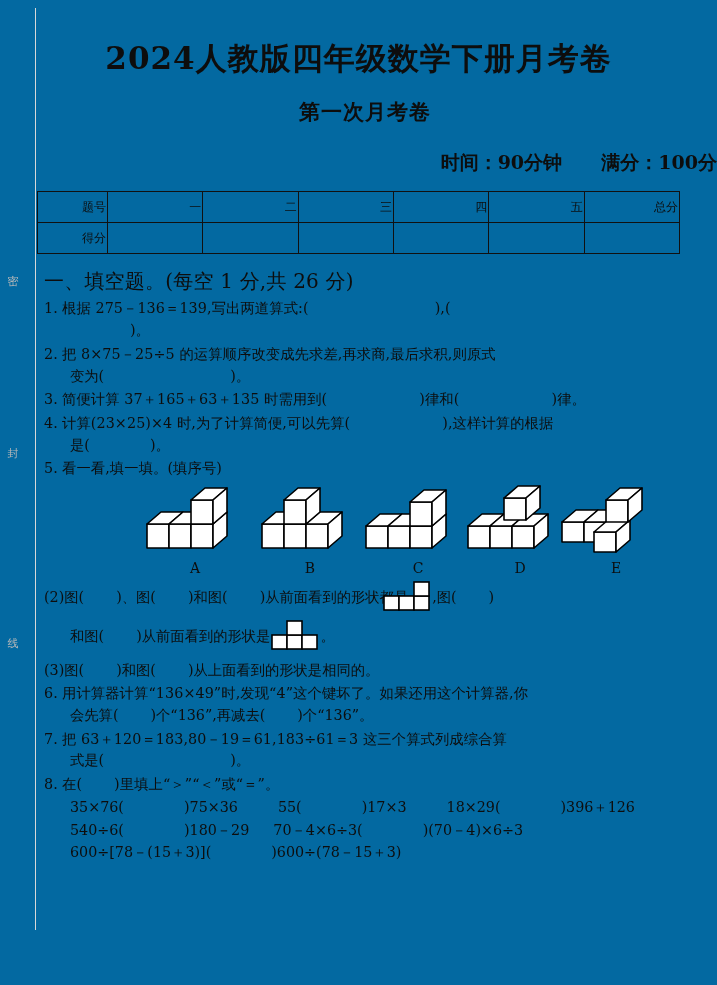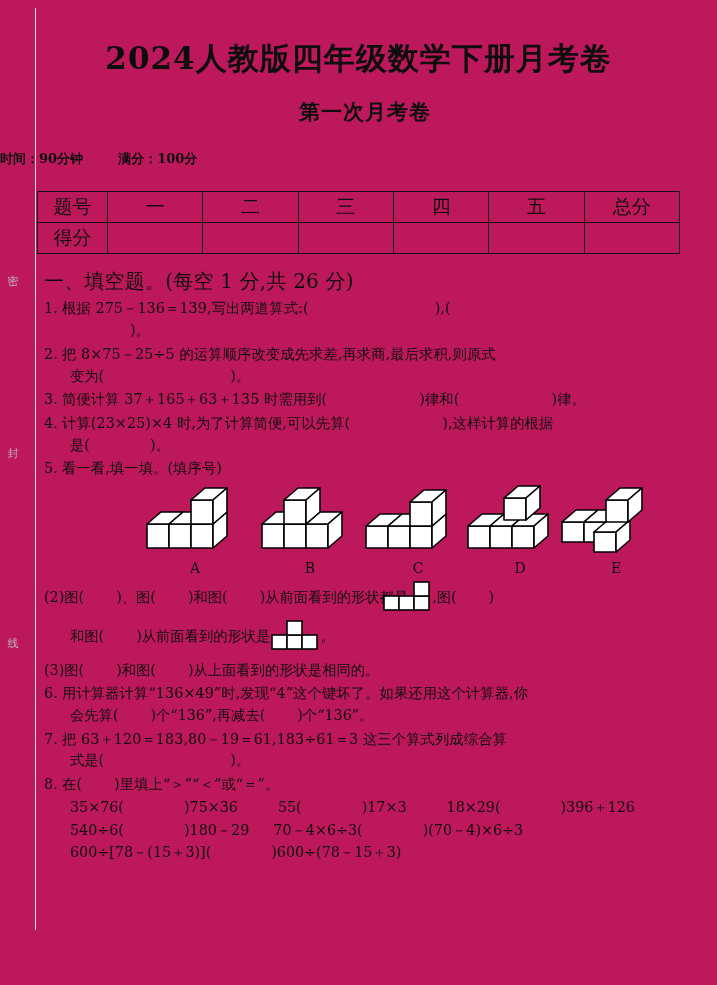--- a/index.html
+++ b/index.html
@@ -13,21 +13,21 @@
     position: relative;
     font-family: "DejaVu Serif", "Liberation Serif", serif;
     color: #0d0d0d;
     overflow: hidden;
   }
 
   
   .page {
     position: absolute;
     inset: 0;
-    background: #be185d;
+    background: #0369a1;
   }
   .margin-rule {
     position: absolute;
     left: 35px;
     top: 8px;
     width: 1px;
     height: 922px;
     background: #d8d8d8;
   }
   .seal-mark {
@@ -65,41 +65,41 @@
     text-align: center;
     font-size: 21px;
     font-weight: 700;
     letter-spacing: 1px;
   }
   .doc-meta {
     position: absolute;
     left: 0;
     right: 0;
     top: 150px;
-    text-align: left;
-    font-size: 13px;
+    text-align: right;
+    font-size: 19px;
     font-weight: 700;
   }
   .doc-meta .meta-gap { display: inline-block; width: 26px; }
 
   
   .score-table {
     position: absolute;
     left: 37px;
     top: 191px;
     width: 643px;
     border-collapse: collapse;
     table-layout: fixed;
   }
   .score-table td {
     border: 1px solid #111;
     height: 28px;
-    text-align: center;
+    text-align: right;
     vertical-align: middle;
-    font-size: 19px;
+    font-size: 12px;
   }
   .score-table td.head-cell { width: 67px; }
   .score-table td.blank-cell { }
 
   
   .content {
     position: absolute;
     left: 44px;
     top: 266px;
     width: 648px;

